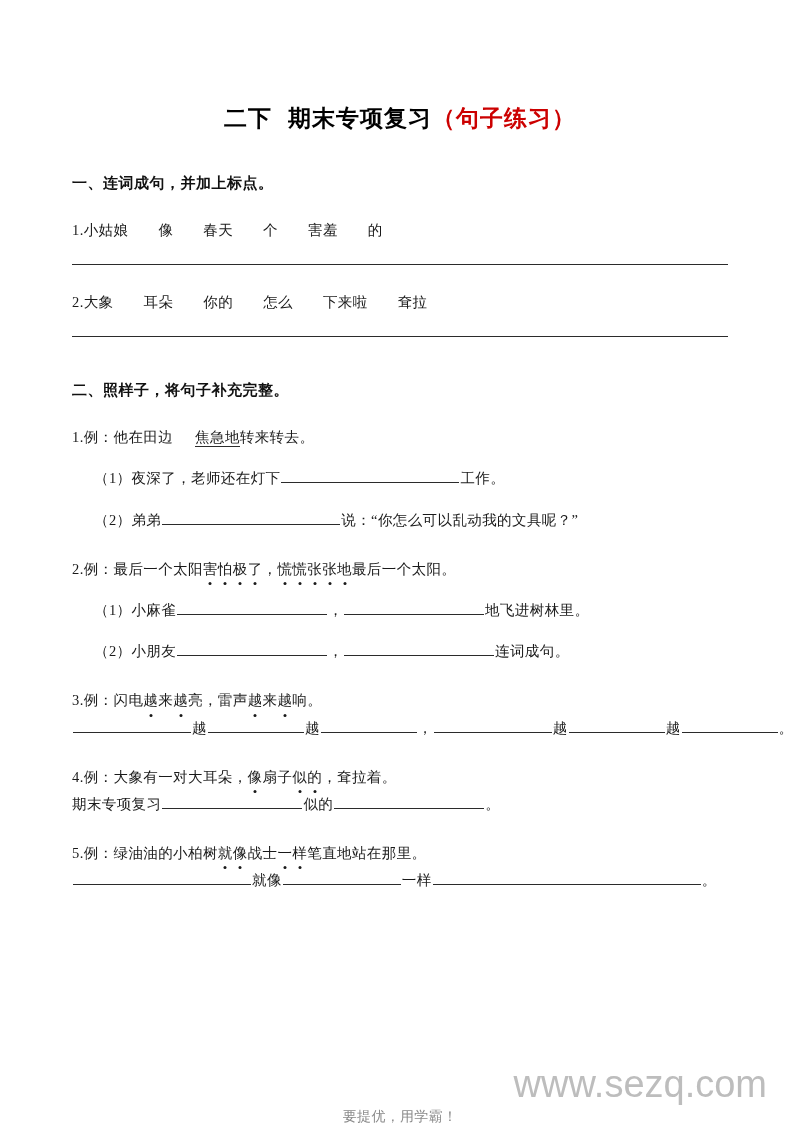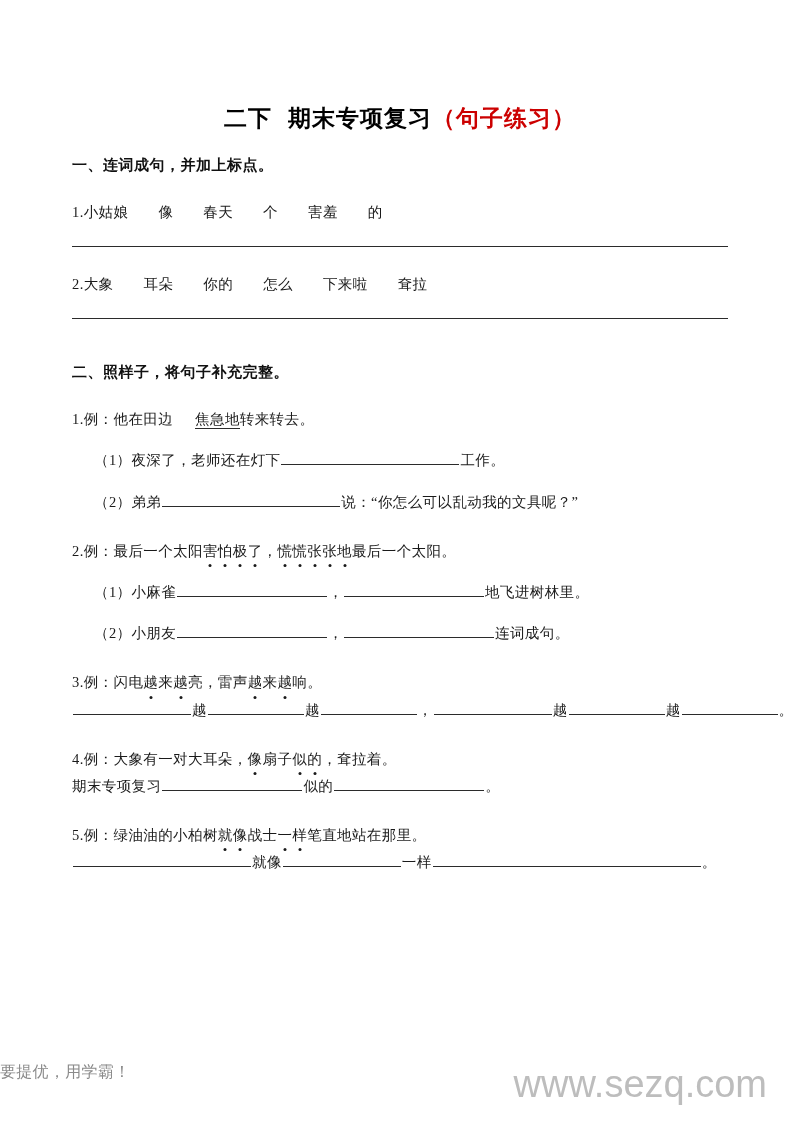--- a/index.html
+++ b/index.html
@@ -36,21 +36,21 @@
     white-space: nowrap;
   }
   .doc-title .title-main { color: #000000; }
   .doc-title .title-paren { color: #cc0000; }
   .title-gap { display: inline-block; width: 16px; }
 
   
   .section-heading {
     font-size: 15px;
     font-weight: bold;
-    margin-top: 22px;
+    margin-top: 40px;
     letter-spacing: 0.5px;
     color: #111111;
   }
   .section-heading.sec2 { margin-top: 44px; }
 
   
   .q-row {
     font-size: 14.5px;
     line-height: 1.6;
     margin-top: 26px;
@@ -112,23 +112,23 @@
     height: 3px;
     border-radius: 50%;
     background: #1a1a1a;
   }
 
   
   .footer-note {
     position: absolute;
     left: 0;
     right: 0;
-    top: 1062px;
-    text-align: left;
-    font-size: 16px;
+    top: 1108px;
+    text-align: center;
+    font-size: 14px;
     color: #8a8a8a;
     font-family: "Liberation Sans", sans-serif;
     letter-spacing: 0.3px;
   }
   .watermark {
     position: absolute;
     right: 33px;
     top: 1063px;
     font-size: 38px;
     color: #bdbdbd;

